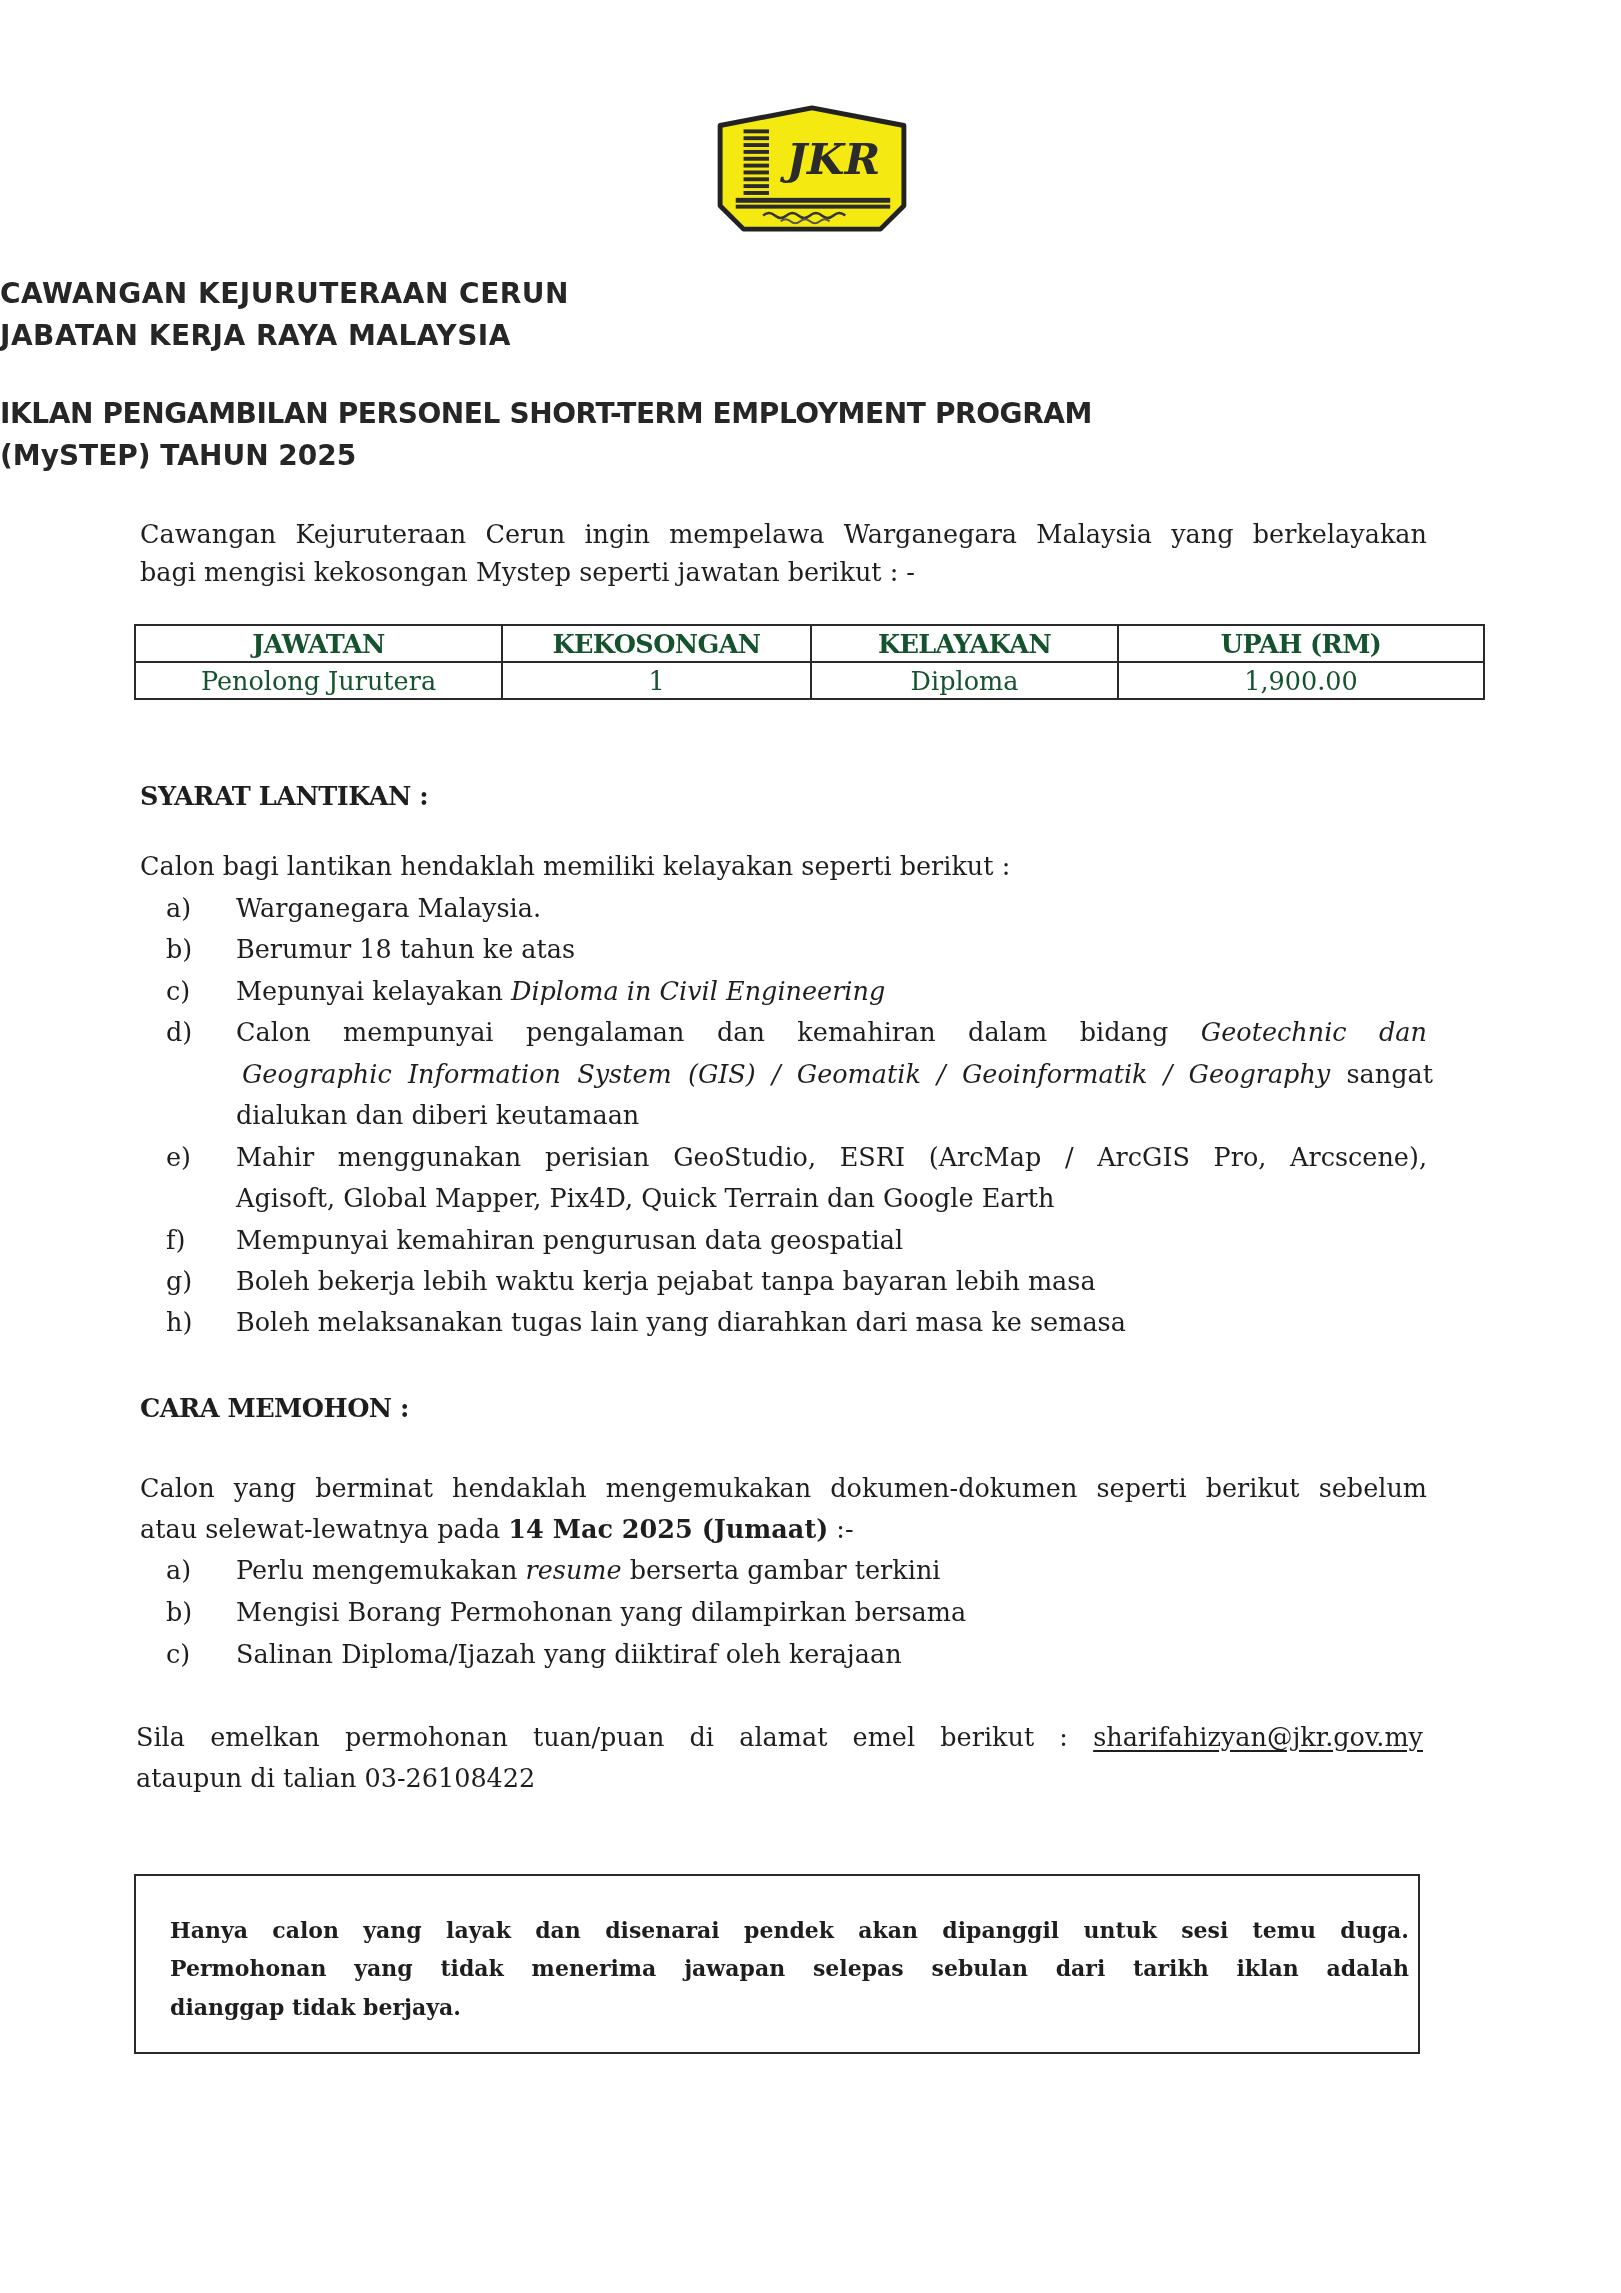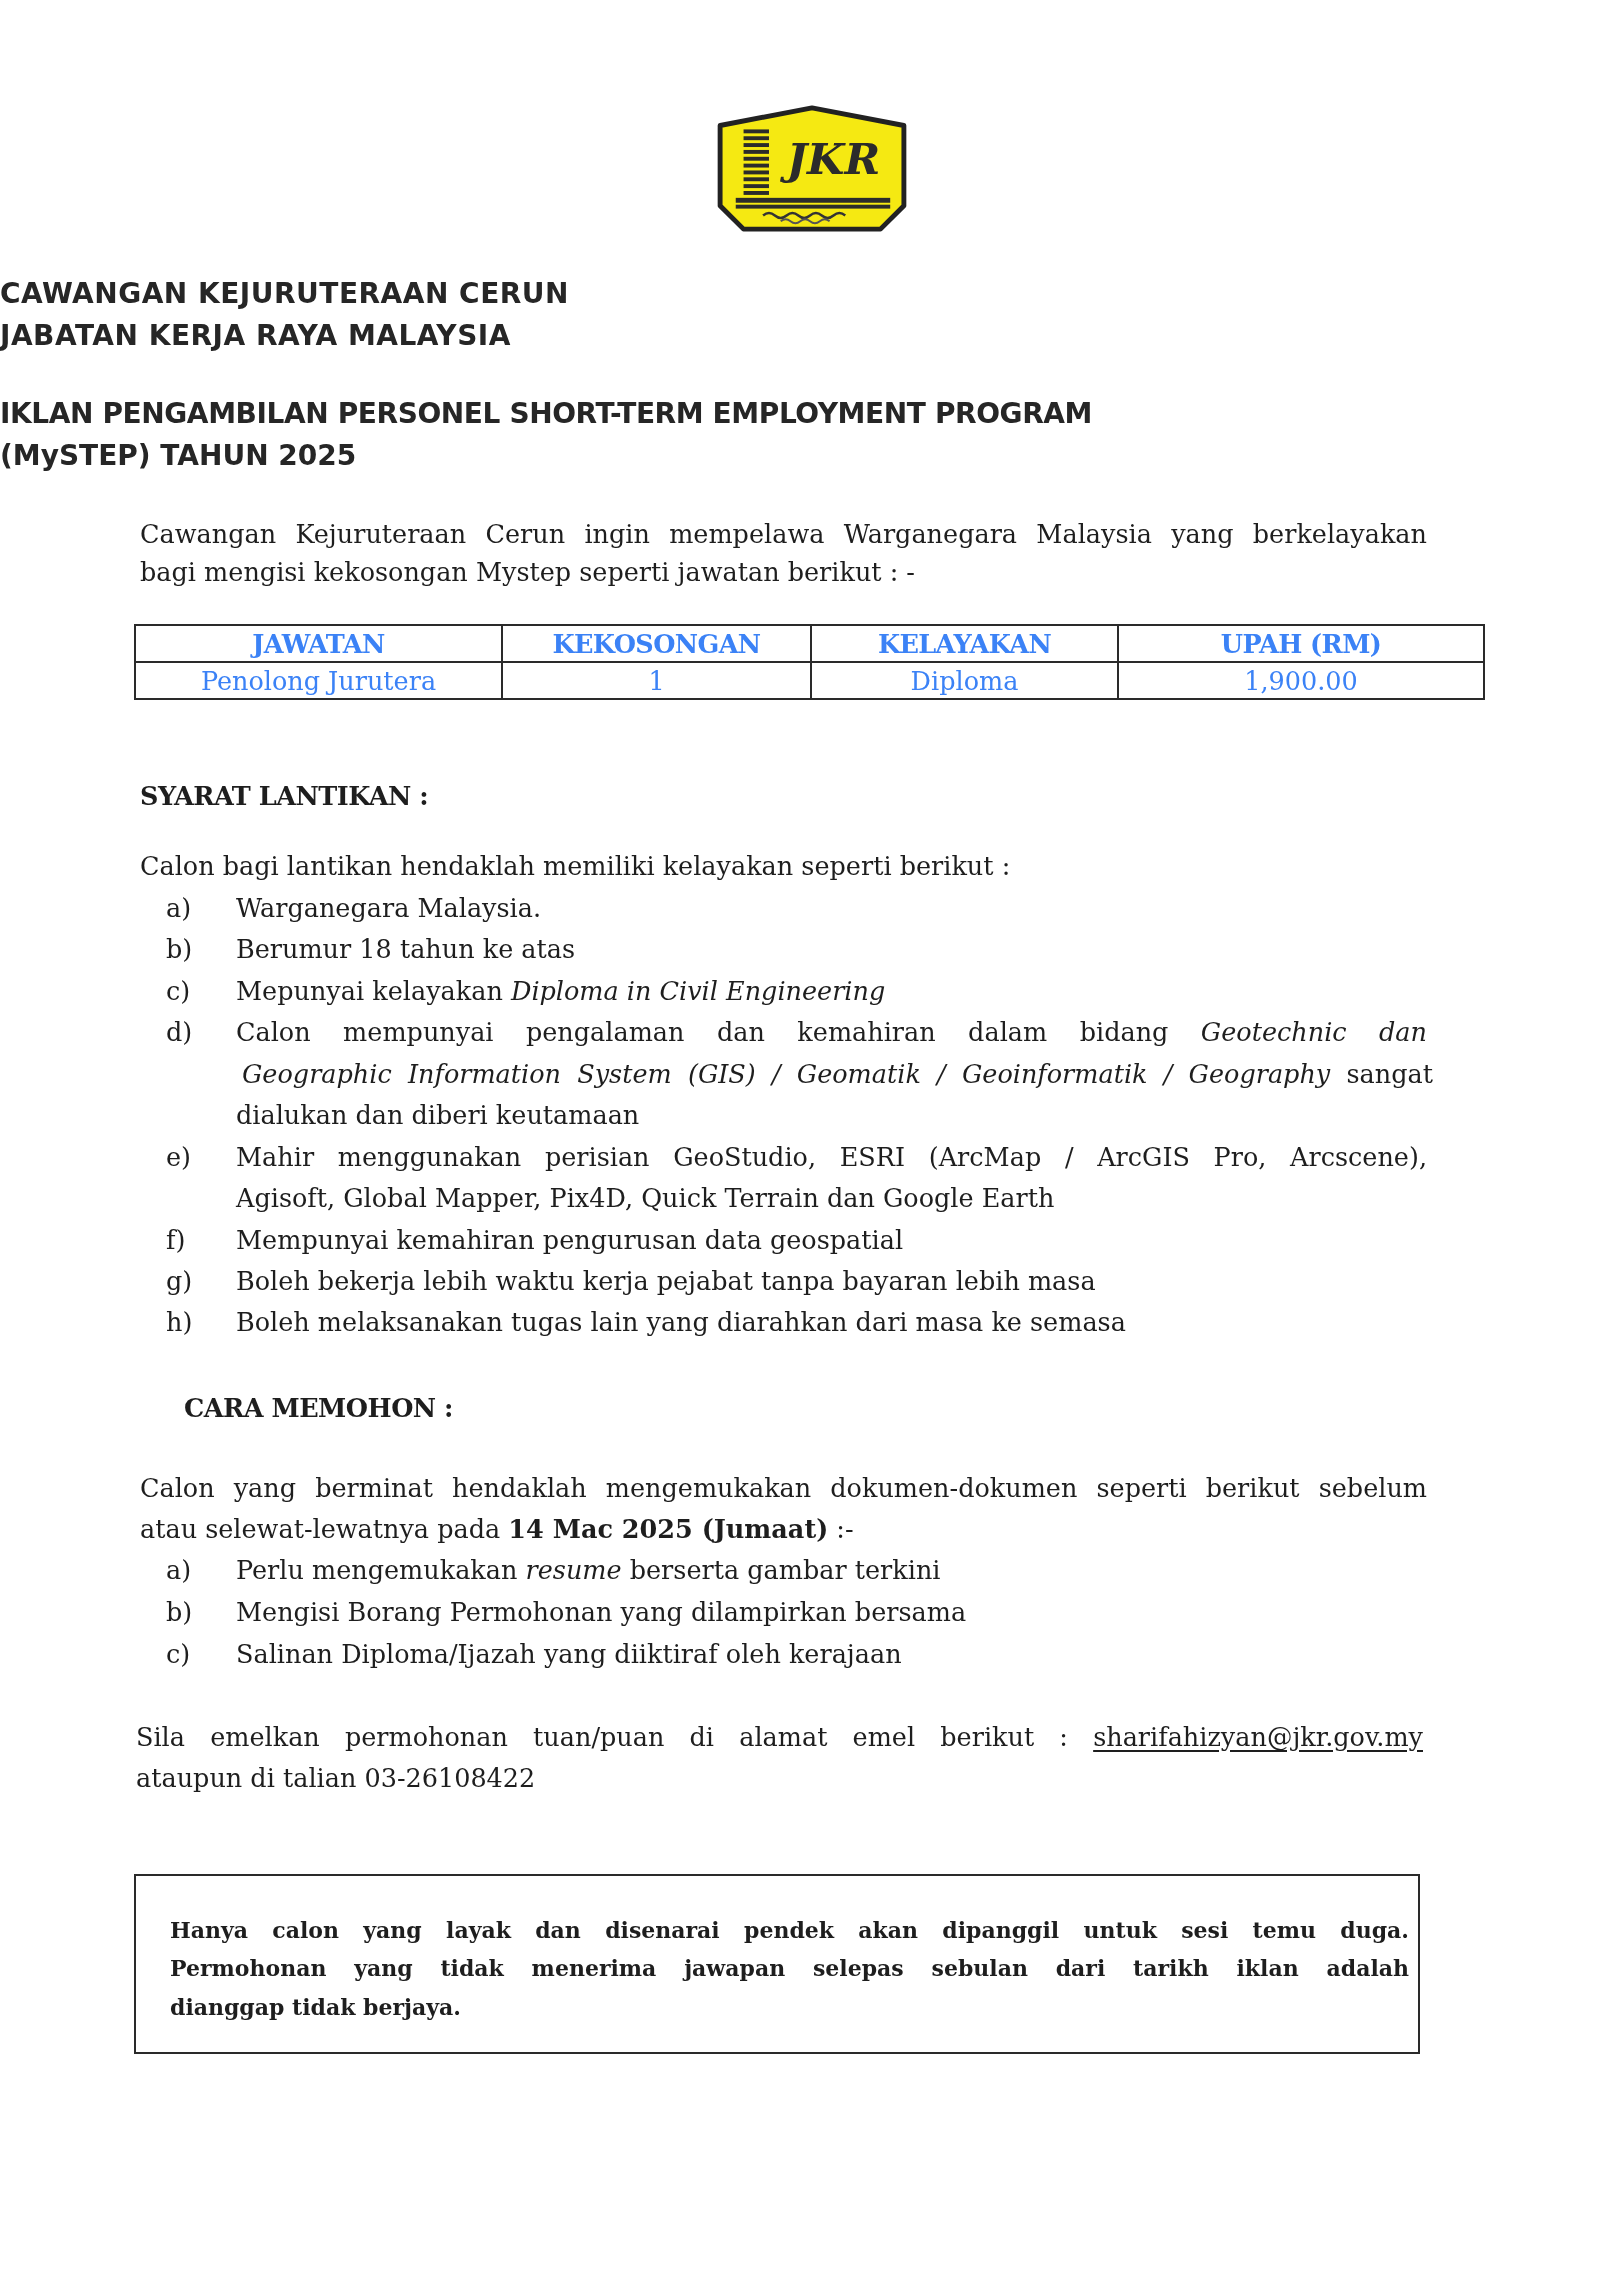--- a/index.html
+++ b/index.html
@@ -23,21 +23,21 @@
   .bold { font-weight: bold; }
   .ital { font-style: italic; text-align: center; }
   .heading { position: absolute; left: 140px; font-family: "DejaVu Serif", serif; font-weight: bold;
              font-size: 25.5px; color: #1e1e1e; white-space: nowrap; letter-spacing: -0.5px; }
 
   .li-letter { position: absolute; left: 166px; font-family: "DejaVu Serif", serif; font-size: 25.5px;
                color: #1e1e1e; white-space: nowrap; line-height: 1; }
 
   
   .vtable { position: absolute; left: 134px; top: 624px; width: 1351px; border-collapse: collapse;
-            font-family: "DejaVu Serif", serif; font-size: 25.5px; color: #3b82f6; }
+            font-family: "DejaVu Serif", serif; font-size: 25.5px; color: #14532d; }
   .vtable th, .vtable td { border: 2px solid #2a2a2a; text-align: center; padding: 0; height: 35px; }
   .vtable th { font-weight: bold; letter-spacing: -0.6px; }
 
   
   .notice { position: absolute; left: 134px; top: 1874px; width: 1286px; height: 180px;
             border: 2px solid #2a2a2a; box-sizing: border-box; }
   .notice-line { position: absolute; left: 170px; width: 1239px; font-family: "DejaVu Serif", serif;
                  font-weight: bold; font-size: 22px; color: #1e1e1e; line-height: 1; }
 
   a.email { color: #1e1e1e; text-decoration: underline; text-underline-offset: 3.9px; }
@@ -115,21 +115,21 @@
       <div class="txt just" style="left: 236px; top: 1145px; width: 1191px;"><span>Mahir menggunakan perisian GeoStudio, ESRI (ArcMap / ArcGIS Pro, Arcscene),</span></div>
       <div class="txt" style="left: 236px; top: 1186px;"><span>Agisoft, Global Mapper, Pix4D, Quick Terrain dan Google Earth</span></div>
       <div class="li-letter" style="top: 1228px;">f)</div>
       <div class="txt" style="left: 236px; top: 1228px;"><span>Mempunyai kemahiran pengurusan data geospatial</span></div>
       <div class="li-letter" style="top: 1269px;">g)</div>
       <div class="txt" style="left: 236px; top: 1269px;"><span>Boleh bekerja lebih waktu kerja pejabat tanpa bayaran lebih masa</span></div>
       <div class="li-letter" style="top: 1310px;">h)</div>
       <div class="txt" style="left: 236px; top: 1310px;"><span>Boleh melaksanakan tugas lain yang diarahkan dari masa ke semasa</span></div>
     </div>
 
-  <div class="heading" style="top:1393px;margin-left:44px;">CARA MEMOHON :</div>
+  <div class="heading" style="top:1393px;">CARA MEMOHON :</div>
   <div class="txt just" style="left:140px; top:1476px; width:1287px;">Calon yang berminat hendaklah mengemukakan dokumen-dokumen seperti berikut sebelum</div>
   <div class="txt" style="left:140px; top:1517px;"><span>atau selewat-lewatnya pada </span><span class="bold">14 Mac 2025 (Jumaat)</span><span> :-</span></div>
   <div id="app-list">
       <div class="li-letter" style="top: 1558px;">a)</div>
       <div class="txt" style="left: 236px; top: 1558px;"><span>Perlu mengemukakan </span><span class="ital">resume</span><span> berserta gambar terkini</span></div>
       <div class="li-letter" style="top: 1600px;">b)</div>
       <div class="txt" style="left: 236px; top: 1600px;"><span>Mengisi Borang Permohonan yang dilampirkan bersama</span></div>
       <div class="li-letter" style="top: 1642px;">c)</div>
       <div class="txt" style="left: 236px; top: 1642px;"><span>Salinan Diploma/Ijazah yang diiktiraf oleh kerajaan</span></div>
     </div>

